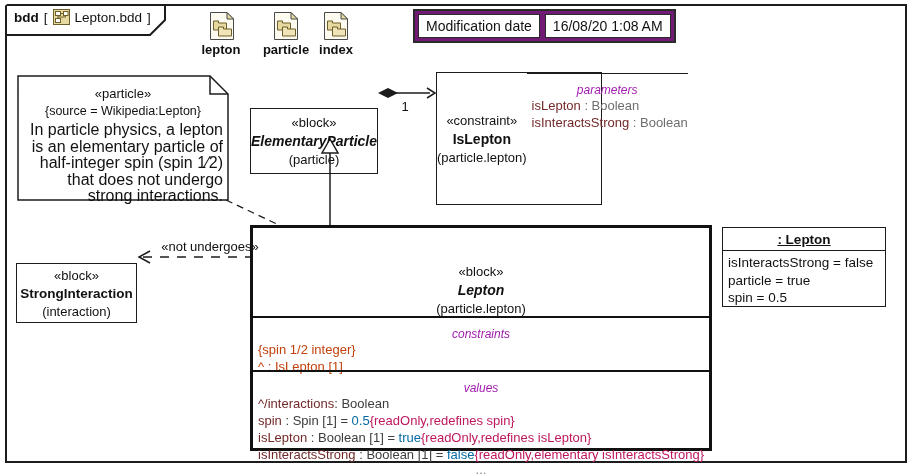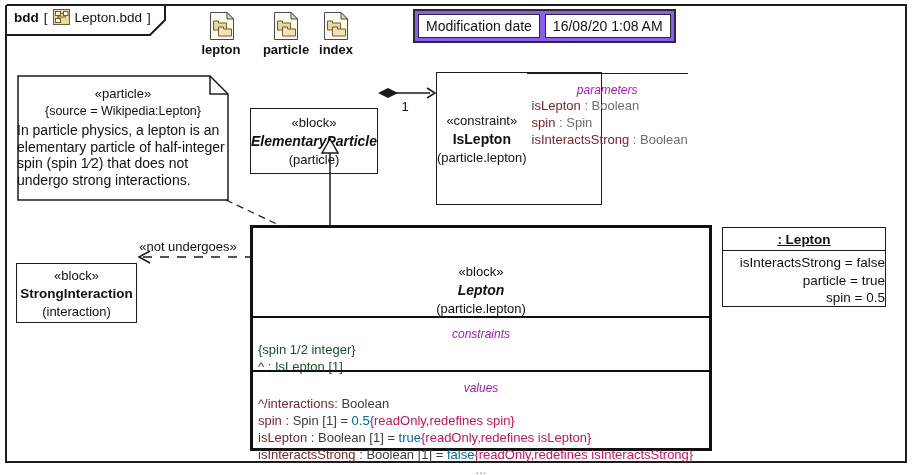--- a/index.html
+++ b/index.html
@@ -11,59 +11,59 @@
   
   #frame{left:5px;top:4px;width:898px;height:455px;border:2px solid #1c1c1c;}
   
   #tab-shape{left:5px;top:4px;width:162px;height:32px;}
   #tab-content{left:14px;top:9px;display:flex;align-items:center;gap:5px;font-size:13.5px;white-space:nowrap;}
   .bold{font-weight:bold;}
   
   .pkg{width:30px;height:30px;}
   .pkg-label{font-weight:bold;font-size:13px;text-align:center;width:72px;}
   
-  #moddate{left:413px;top:9px;border:2px solid #2a2a2a;display:flex;gap:5px;padding:3px;background:#8b5cf6;}
+  #moddate{left:413px;top:9px;border:2px solid #2a2a2a;display:flex;gap:5px;padding:3px;background:#701a75;}
   #moddate .cell{border:1.5px solid #2a2a2a;padding:3px 7px;font-size:14px;white-space:nowrap;background:#fff;}
   
   .umlbox{background:#fff;border:1.5px solid #1c1c1c;box-sizing:border-box;}
   .namec{display:flex;flex-direction:column;align-items:center;justify-content:center;gap:3px;margin-top:36px;}
   .stereo{font-size:13px;}
   .bname{font-size:14px;font-weight:bold;}
   .iname{font-style:italic;}
   .pkgname{font-size:13px;}
   .cmp-header{font-style:italic;color:#a21caf;font-size:12px;text-align:center;line-height:14px;margin-top:9px;}
   .memberline{font-size:13px;line-height:17px;padding-left:5px;white-space:nowrap;}
   .mname{color:#732929;}
   .mtype{color:#6e6e6e;}
   .mmid{color:#3d3d3d;}
   .mval{color:#0369a1;}
   .mtag{color:#be185d;}
   
   #note{left:17px;top:75px;width:212px;height:126px;}
   #note-content{left:17px;top:86px;width:212px;}
   #note-content .stereo{text-align:center;font-size:13px;}
   #note-source{text-align:center;font-size:12.5px;margin-top:3px;}
-  #note-body{font-size:14px;line-height:16.5px;margin-top:4px;padding:0 0;}
+  #note-body{font-size:16px;line-height:16.5px;margin-top:4px;padding:0 6px;text-align:right;}
   
   #lepton{left:250px;top:225px;width:456px;height:220px;border:3px solid #111;display:flex;flex-direction:column;}
   #lepton .namec{height:60px;}
   #lepton .section{border-top:2.5px solid #111;}
   #lepton-constraints{height:52px;}
   #lepton-values{flex:1;}
-  .blackline{color:#14532d;}
+  .blackline{color:#c2410c;}
   .ellipsis{color:#8f8f8f;text-align:center;font-size:13px;line-height:13px;}
   
   #islepton{left:436px;top:72px;width:166px;height:133px;display:flex;flex-direction:row;}
   #islepton .namec{height:60px;}
   #islepton .section{border-top:1.5px solid #1c1c1c;flex:1;}
   
   #instance{left:722px;top:227px;width:164px;height:80px;display:flex;flex-direction:column;}
   #instance-title{font-size:13.5px;font-weight:bold;text-decoration:underline;text-align:center;padding:4px 0 3px 0;}
   #instance-slots{border-top:1.5px solid #1c1c1c;padding:3px 0 0 5px;}
-  #instance-slots div{font-size:13.5px;line-height:17.5px;white-space:nowrap;text-align:right;}
+  #instance-slots div{font-size:13.5px;line-height:17.5px;white-space:nowrap;}
   
   .connlabel{font-size:13px;text-align:center;white-space:nowrap;}
   #overlay{left:0;top:0;width:920px;height:475px;pointer-events:none;}
 </style>
 </head>
 <body>
 
 <div id="canvas">
 
   <div class="abs" id="frame"></div>
@@ -132,21 +132,20 @@
 
   <div class="abs umlbox" id="islepton">
     <div class="namec">
       <div class="stereo">«constraint»</div>
       <div class="bname">IsLepton</div>
       <div class="pkgname">(particle.lepton)</div>
     </div>
     <div class="section">
       <div class="cmp-header">parameters</div>
       <div class="memberline"><span class="mname">isLepton</span><span class="mtype"> : Boolean</span></div>
-      <div class="memberline"><span class="mname">spin</span><span class="mtype"> : Spin</span></div>
       <div class="memberline"><span class="mname">isInteractsStrong</span><span class="mtype"> : Boolean</span></div>
     </div>
   </div>
 
   <div class="abs umlbox namec" style="left:16px;top:227px;width:121px;height:60px;">
     <div class="stereo">«block»</div>
     <div class="bname" style="font-size:13.5px;">StrongInteraction</div>
     <div class="pkgname">(interaction)</div>
   </div>
 
@@ -159,21 +158,21 @@
     <div class="section" id="lepton-constraints">
       <div class="cmp-header">constraints</div>
       <div class="memberline blackline">{spin 1/2 integer}</div>
       <div class="memberline blackline">^ : IsLepton [1]</div>
     </div>
     <div class="section" id="lepton-values">
       <div class="cmp-header">values</div>
       <div class="memberline"><span class="mname">^/interactions</span><span class="mmid">: Boolean</span><span class="mval"></span><span class="mtag"></span></div>
       <div class="memberline"><span class="mname">spin</span><span class="mmid"> : Spin [1] = </span><span class="mval">0.5</span><span class="mtag">{readOnly,redefines spin}</span></div>
       <div class="memberline"><span class="mname">isLepton</span><span class="mmid"> : Boolean [1] = </span><span class="mval">true</span><span class="mtag">{readOnly,redefines isLepton}</span></div>
-      <div class="memberline"><span class="mname">isInteractsStrong</span><span class="mmid"> : Boolean [1] = </span><span class="mval">false</span><span class="mtag">{readOnly,redefines isInteractsStrong}</span></div>
+      <div class="memberline"><span class="mname">isInteractsStrong</span><span class="mmid"> : Boolean [1] = </span><span class="mval">false</span><span class="mtag">{readOnly,elementary isInteractsStrong}</span></div>
       <div class="ellipsis">...</div>
     </div>
   </div>
 
   <div class="abs umlbox" id="instance">
     <div id="instance-title">: Lepton</div>
     <div id="instance-slots">
       <div>isInteractsStrong = false</div>
       <div>particle = true</div>
       <div>spin = 0.5</div>
@@ -195,15 +194,15 @@
 
     <line x1="226" y1="200" x2="281" y2="226" stroke="#1c1c1c" stroke-width="1.3" stroke-dasharray="7,5"></line>
 
     <g>
       <line x1="143" y1="257" x2="250" y2="257" stroke="#1c1c1c" stroke-width="1.5" stroke-dasharray="9,8"></line>
       <polyline points="150,251 139,257 150,263" fill="none" stroke="#1c1c1c" stroke-width="1.5"></polyline>
     </g>
   </svg>
 
   <div class="abs connlabel" style="left:396px;top:99px;width:18px;">1</div>
-  <div class="abs connlabel" style="left:132px;top:239px;width:112px;">«not undergoes»</div>
+  <div class="abs connlabel" style="left:154px;top:239px;width:112px;">«not undergoes»</div>
 
 </div>
 
 </body></html>

